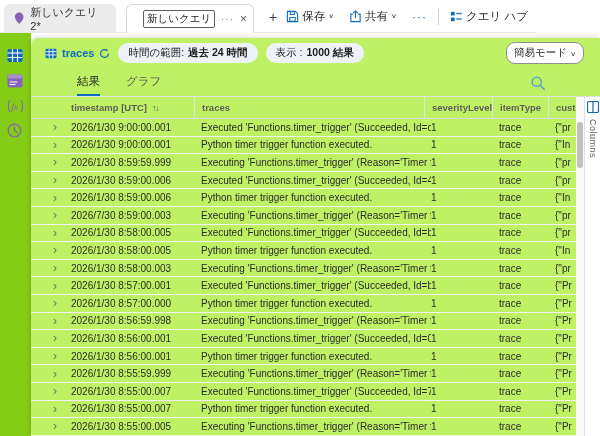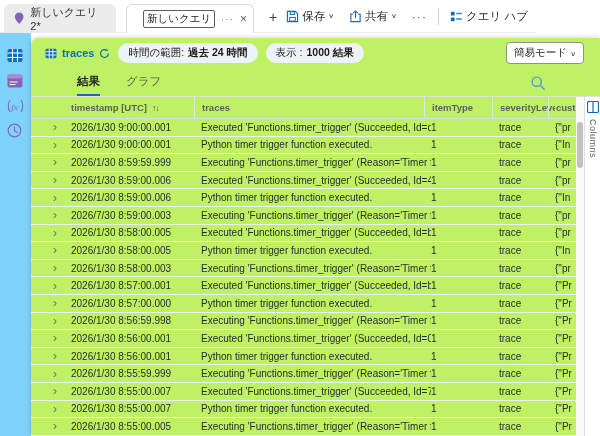--- a/index.html
+++ b/index.html
@@ -23,45 +23,45 @@
             line-height:22px; font-size:14px; color:#424242; cursor:pointer; border-radius:3px; }
 
   .commands { position:absolute; right:4px; top:0; height:33px; display:flex; align-items:center; gap:7px; }
   .cmd { display:flex; align-items:center; gap:3px; font-size:11.5px; color:#2b2b2b;
          cursor:pointer; padding:3px 4px; border-radius:3px; }
   .chev { font-size:8px; color:#424242; transform:scaleY(.8); }
   .cmd-sep { width:1px; height:16px; background:#d1d1d1; }
   .dots-cmd { color:#0f6cbd; font-size:12px; letter-spacing:1px; }
 
   
-  .leftrail { position:absolute; left:0; top:33px; width:31px; bottom:0; background:#7dd3fc; }
+  .leftrail { position:absolute; left:0; top:33px; width:31px; bottom:0; background:#84cc16; }
   .rail-btn { position:absolute; left:7px; width:18px; height:18px; cursor:pointer; }
 
   
   .card { position:absolute; left:31px; top:38px; right:0; bottom:0; background:#bef264;
           border-radius:8px 0 0 0; box-shadow:-1px -1px 4px rgba(0,0,0,.14); overflow:hidden; }
 
   
   .qbar { position:absolute; left:0; top:0; right:0; height:30px; display:flex; align-items:center;
           gap:8px; padding-left:14px; }
   .tbl-group { display:flex; align-items:center; gap:5px; cursor:pointer; }
   .tbl-name { color:#0f6cbd; font-weight:bold; font-size:11px; }
   .pill { display:flex; align-items:center; gap:4px; height:20px; padding:0 10px;
           background:#eef3f9; border-radius:10px; font-size:10.5px; color:#1b1a19; cursor:pointer;text-align:center; }
   .pill b { font-weight:bold; }
   .mode-select { position:absolute; right:16px; top:4px; width:78px; height:22px;
-                 border:1px solid #8f8f8f; border-radius:4px; background:#fff; display:flex;
+                 border:1px solid #8f8f8f; border-radius:9px; background:#fff; display:flex;
                  align-items:center; justify-content:space-between; padding:0 7px; font-size:10.5px;
                  color:#1b1a19; cursor:pointer; }
 
   
   .rtabs { position:absolute; left:0; top:30px; right:0; height:29px; border-bottom:1px solid #e0e0e0;
            display:flex; align-items:flex-end; padding-left:46px; gap:26px; }
   .rtab { font-size:11.5px; padding-bottom:7px; cursor:pointer; color:#5c5b5a; }
-  .rtab.sel { color:#242424; font-weight:bold; border-bottom:2px solid #0f6cbd; padding-bottom:5px; }
+  .rtab.sel { color:#242424; font-weight:normal; border-bottom:2px solid #0f6cbd; padding-bottom:5px; }
   .search-btn { position:absolute; right:54px; top:37px; width:16px; height:16px; cursor:pointer; }
 
   
   .gridwrap { position:absolute; left:0; top:59px; right:24px; bottom:0; overflow:hidden; }
   .trow, .thead { display:grid; grid-template-columns:26px 130px 230px 68px 56px 1fr;
                   padding-left:14px; align-items:center; }
   .thead { height:22px; border-bottom:1px solid #dcdcdc; font-size:9.5px; font-weight:bold; color:#5f5e5c; }
   .thead > div { overflow:hidden; white-space:nowrap; height:100%; display:flex; align-items:center;
                  padding-right:4px; }
   .thead > div.sep { border-left:1px solid #e4e4e4; padding-left:7px; margin-left:-7px; }
@@ -199,22 +199,22 @@
       </svg>
 
     <div class="gridwrap">
       <div class="thead">
         <div></div>
         <div>
           <span>timestamp [UTC]</span>
           <span class="sort-ic">↑↓</span>
         </div>
         <div class="sep">traces</div>
+        <div class="sep">severityLevel</div>
         <div class="sep">itemType</div>
-        <div class="sep">severityLevel</div>
         <div class="sep">custor</div>
       </div>
       <div id="rows">
           <div class="trow">
             <span class="c-chev">›</span>
             <span class="c-ts">2026/1/30 9:00:00.001</span>
             <span class="c-msg">Executed 'Functions.timer_trigger' (Succeeded, Id=df3f061a...</span>
             <span class="c-sev">1</span>
             <span class="c-type">trace</span>
             <span class="c-custom">{"pr</span>

